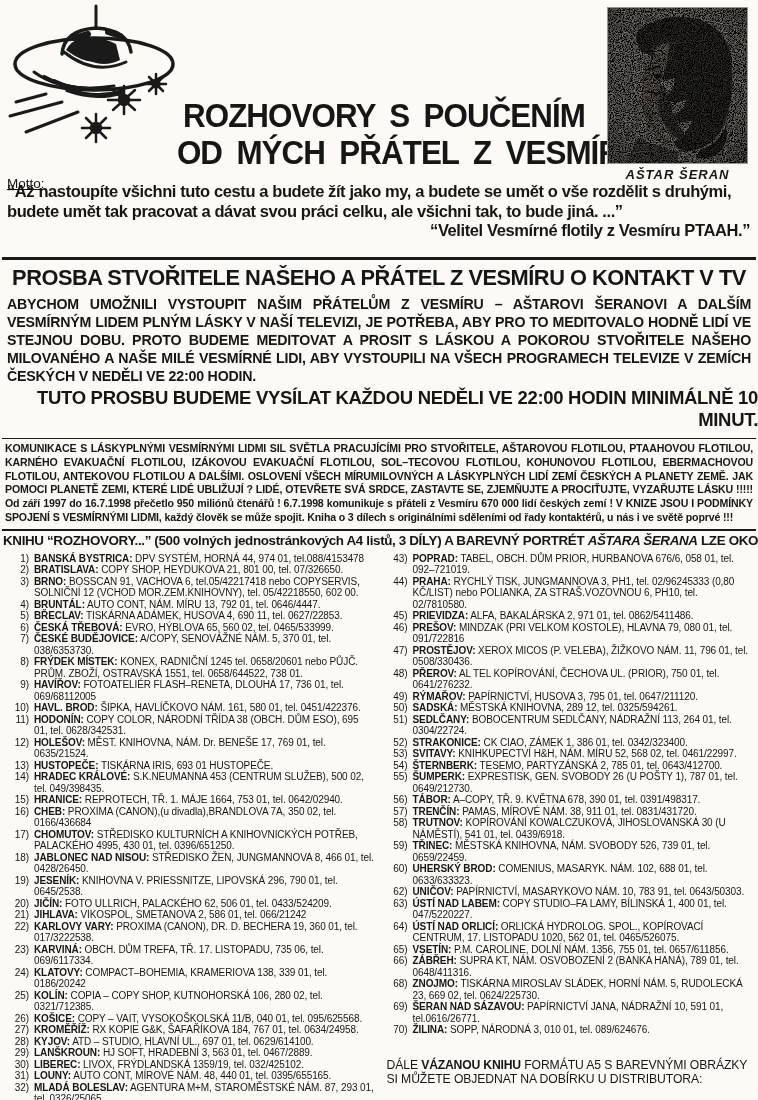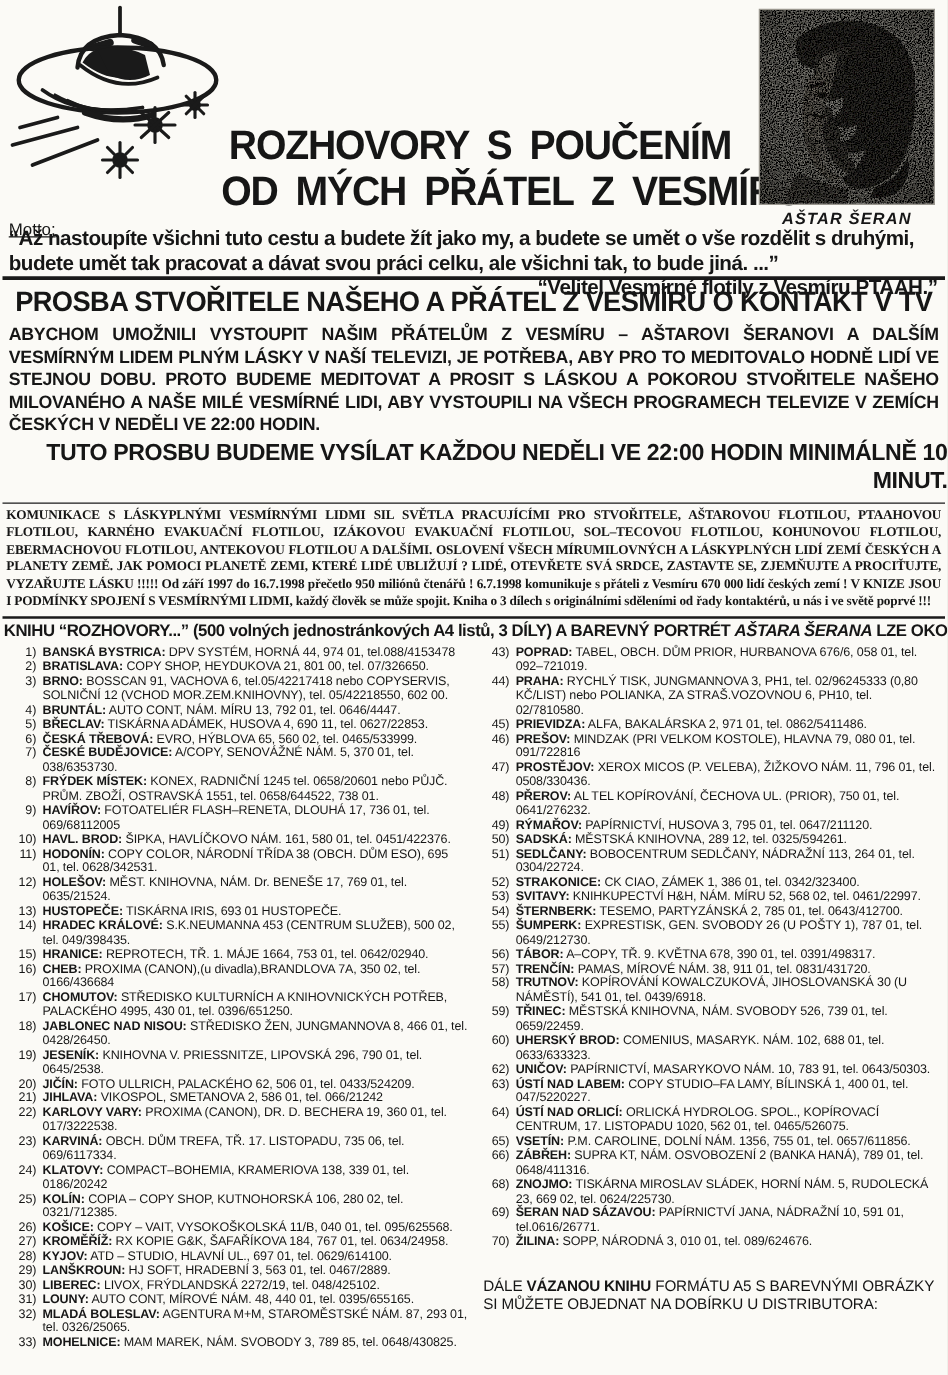--- a/index.html
+++ b/index.html
@@ -2,21 +2,21 @@
 <html><head>
 <meta charset="utf-8">
 <style>
   html,body { margin:0; padding:0; background:#e8e6e0; }
   .page {
     position:relative; width:758px; height:1100px; margin:0 auto;
     background:#fbfaf6; color:#161616; overflow:hidden;
     font-family:"Liberation Sans", sans-serif;
   }
   
-  .header { position:relative; height:221px; }
+  .header { position:relative; height:257px; }
   .ufo { position:absolute; left:4px; top:2px; }
   .title-block {
     position:absolute; left:166px; top:97px; width:436px; text-align:center;
     font-weight:700; font-size:33px; line-height:1.13; letter-spacing:-1px;
     word-spacing:7px; transform:scaleX(0.95); transform-origin:center top;
     white-space:nowrap;
   }
   .portrait-fig { position:absolute; left:607px; top:7px; width:141px; text-align:center; }
   .portrait-fig svg { display:block; border:1px solid #9a978f; }
   .portrait-caption { margin-top:3px; font-style:italic; font-weight:700; font-size:13px; letter-spacing:1px; }
@@ -42,21 +42,21 @@
   .tv-body {
     margin:0; padding:0 7px; text-align:justify;
     font-weight:700; font-size:14.2px; line-height:1.27; letter-spacing:-0.2px;
   }
   .tv-highlight {
     margin:2px 0 7px; text-align:right; font-weight:700; font-size:18.5px; letter-spacing:-0.3px;
   }
   
   .comm {
     margin:3px 0 4px; padding:0 5px; text-align:justify;
-    font-weight:700; font-size:10.6px; line-height:1.3; letter-spacing:-0.15px;font-family:Liberation Serif, serif;
+    font-weight:700; font-size:10.6px; line-height:1.3; letter-spacing:-0.15px;
   }
   
   .knihu {
     margin:0; padding:2px 3px 3px; font-weight:700; font-size:13.4px;
     letter-spacing:-0.35px; white-space:nowrap;
   }
   .knihu i { font-style:italic; }
   .directory { display:flex; gap:12px; padding:2px 5px 0 8px; }
   .dcol { flex:1; min-width:0; font-size:10px; line-height:1.15; letter-spacing:-0.1px; }
   .entry { display:flex; }
@@ -285,21 +285,21 @@
         <div class="entry">
       <span class="num">28)</span>
       <span class="ebody"><span class="city">KYJOV:</span><span> ATD – STUDIO, HLAVNÍ UL., 697 01, tel. 0629/614100.</span></span>
     </div>
         <div class="entry">
       <span class="num">29)</span>
       <span class="ebody"><span class="city">LANŠKROUN:</span><span> HJ SOFT, HRADEBNÍ 3, 563 01, tel. 0467/2889.</span></span>
     </div>
         <div class="entry">
       <span class="num">30)</span>
-      <span class="ebody"><span class="city">LIBEREC:</span><span> LIVOX, FRÝDLANDSKÁ 2272/19, tel. 048/425102.</span></span>
+      <span class="ebody"><span class="city">LIBEREC:</span><span> LIVOX, FRÝDLANDSKÁ 1359/19, tel. 032/425102.</span></span>
     </div>
         <div class="entry">
       <span class="num">31)</span>
       <span class="ebody"><span class="city">LOUNY:</span><span> AUTO CONT, MÍROVÉ NÁM. 48, 440 01, tel. 0395/655165.</span></span>
     </div>
         <div class="entry">
       <span class="num">32)</span>
       <span class="ebody"><span class="city">MLADÁ BOLESLAV:</span><span> AGENTURA M+M, STAROMĚSTSKÉ NÁM. 87, 293 01, tel. 0326/25065.</span></span>
     </div>
         <div class="entry">

